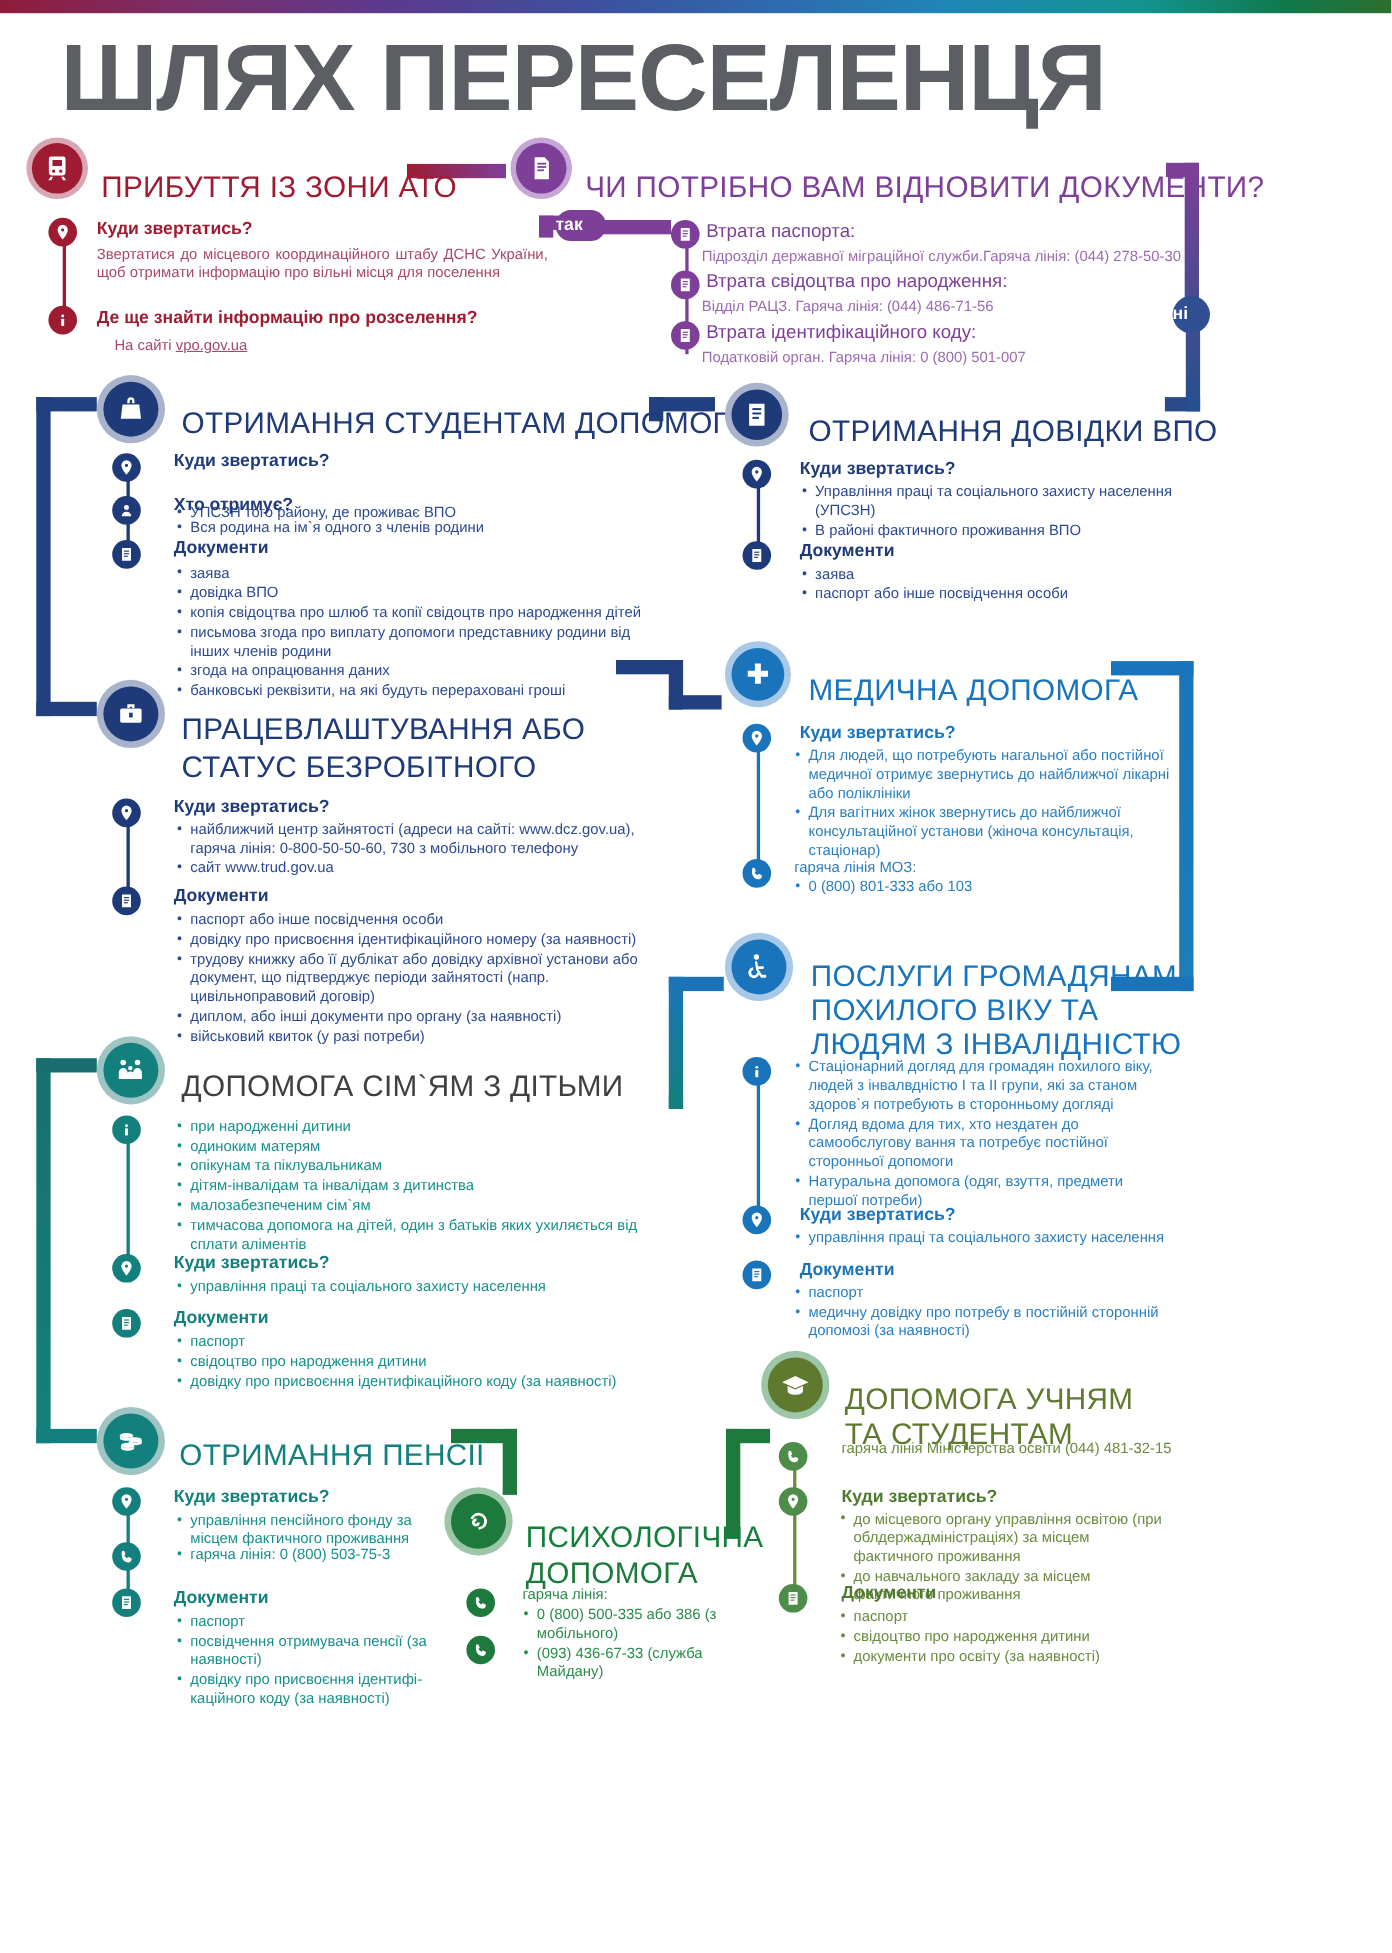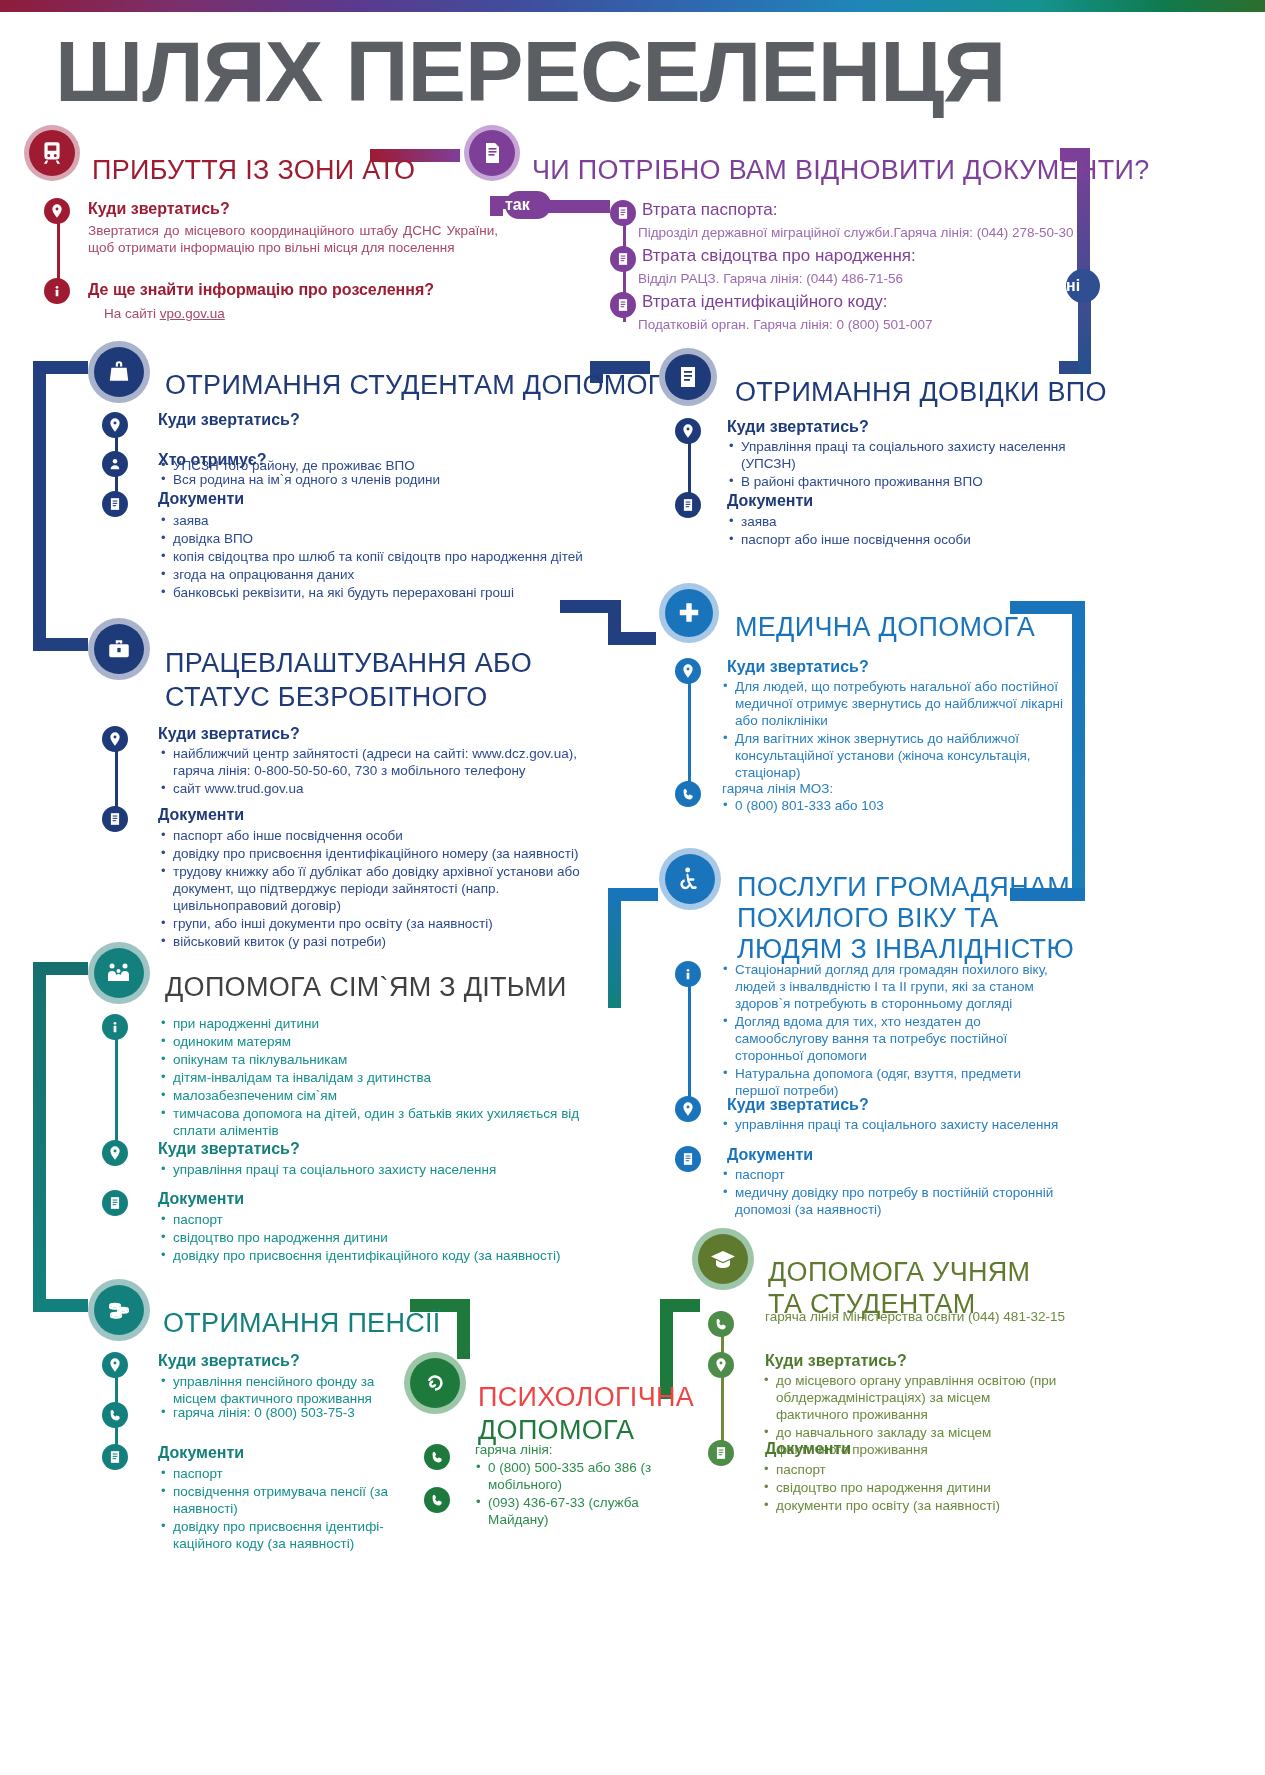--- a/index.html
+++ b/index.html
@@ -263,20 +263,21 @@
         <rect x="8" y="10" width="8" height="1.8" fill="#1f3a78"></rect>
         <rect x="8" y="14" width="6" height="1.8" fill="#1f3a78"></rect>
       </svg>
   </div>
   <div class="blk-head" style="left:158px; top:489px; color:#1f3a78;">Документи</div>
   <div class="blk-text" style="left:160px; top:512px; width:440px; color:#2d4a8f;">
     <ul>
       <li>заява</li>
       <li>довідка ВПО</li>
       <li>копія свідоцтва про шлюб та копії свідоцтв про народження дітей</li>
+      <li>письмова згода про виплату допомоги представнику родини від інших членів родини</li>
       <li>згода на опрацювання даних</li>
       <li>банковські реквізити, на які будуть перераховані гроші</li>
     </ul>
   </div>
 
   <div class="circ" style="left:659px; top:348px; width:58px; height:58px; background:#a9b3cc;">
     <div class="core" style="inset:6px; background:#1f3a78;">
       <svg width="24" height="24" viewBox="0 0 24 24" fill="#fff">
         <path d="M5 2h14v20H5z"></path>
           <rect x="8" y="6" width="8" height="1.8" fill="#1f3a78"></rect>
@@ -352,21 +353,21 @@
         <rect x="8" y="10" width="8" height="1.8" fill="#1f3a78"></rect>
         <rect x="8" y="14" width="6" height="1.8" fill="#1f3a78"></rect>
       </svg>
   </div>
   <div class="blk-head" style="left:158px; top:805px; color:#1f3a78;">Документи</div>
   <div class="blk-text" style="left:160px; top:827px; width:445px; color:#2d4a8f;">
     <ul>
       <li>паспорт або інше посвідчення особи</li>
       <li>довідку про присвоєння ідентифікаційного номеру (за наявності)</li>
       <li>трудову книжку або її дублікат або довідку архівної установи або документ, що підтверджує періоди зайнятості (напр. цивільноправовий договір)</li>
-      <li>групи, або інші документи про освіту (за наявності)</li>
+      <li>диплом, або інші документи про органу (за наявності)</li>
       <li>військовий квиток (у разі потреби)</li>
     </ul>
   </div>
 
   <div class="circ" style="left:659px; top:583px; width:60px; height:60px; background:#a7c8e6;">
     <div class="core" style="inset:6px; background:#1a74bb;">
       <svg width="26" height="26" viewBox="0 0 24 24" fill="#fff">
         <path d="M9.5 3h5v6h6v5h-6v6h-5v-6h-6V9h6z"></path>
       </svg>
     </div>
@@ -576,21 +577,21 @@
   </div>
 
   <div class="circ" style="left:404px; top:1352px; width:62px; height:62px; background:#9cc6a7;">
     <div class="core" style="inset:6px; background:#1e7a3c;">
       <svg width="28" height="28" viewBox="0 0 24 24" fill="none" stroke="#fff" stroke-width="2.2">
         <path d="M12 17.5a5.5 5.5 0 1 0-5.2-7.3"></path>
         <path d="M12 13a2 2 0 1 1-1.6-2"></path>
       </svg>
     </div>
   </div>
-  <div class="sec-title" style="left:478px; top:1367px; color:#ef4444;">ПСИХОЛОГІЧНА</div>
+  <div class="sec-title" style="left:478px; top:1367px; color:#15803d;">ПСИХОЛОГІЧНА</div>
   <div class="sec-title" style="left:478px; top:1400px; color:#1e7a3c;">ДОПОМОГА</div>
 
   <div class="sicon" style="left:424px; top:1444px; background:#1e7a3c;">
     <svg width="15" height="15" viewBox="0 0 24 24" fill="#fff">
         <path d="M6.6 3c1 0 1.6.6 2 1.6l.9 2.2c.3.8.1 1.4-.5 1.9l-1 .8c.8 1.9 2.3 3.4 4.2 4.2l.8-1c.5-.6 1.1-.8 1.9-.5l2.2.9c1 .4 1.6 1 1.6 2 0 2.6-2.1 4.7-4.7 4.7C8.1 19.8 4.2 15.9 4.2 7.7 4.2 5.1 4 3 6.6 3z"></path>
       </svg>
   </div>
   <div class="sicon" style="left:424px; top:1487px; background:#1e7a3c;">
     <svg width="15" height="15" viewBox="0 0 24 24" fill="#fff">
         <path d="M6.6 3c1 0 1.6.6 2 1.6l.9 2.2c.3.8.1 1.4-.5 1.9l-1 .8c.8 1.9 2.3 3.4 4.2 4.2l.8-1c.5-.6 1.1-.8 1.9-.5l2.2.9c1 .4 1.6 1 1.6 2 0 2.6-2.1 4.7-4.7 4.7C8.1 19.8 4.2 15.9 4.2 7.7 4.2 5.1 4 3 6.6 3z"></path>

